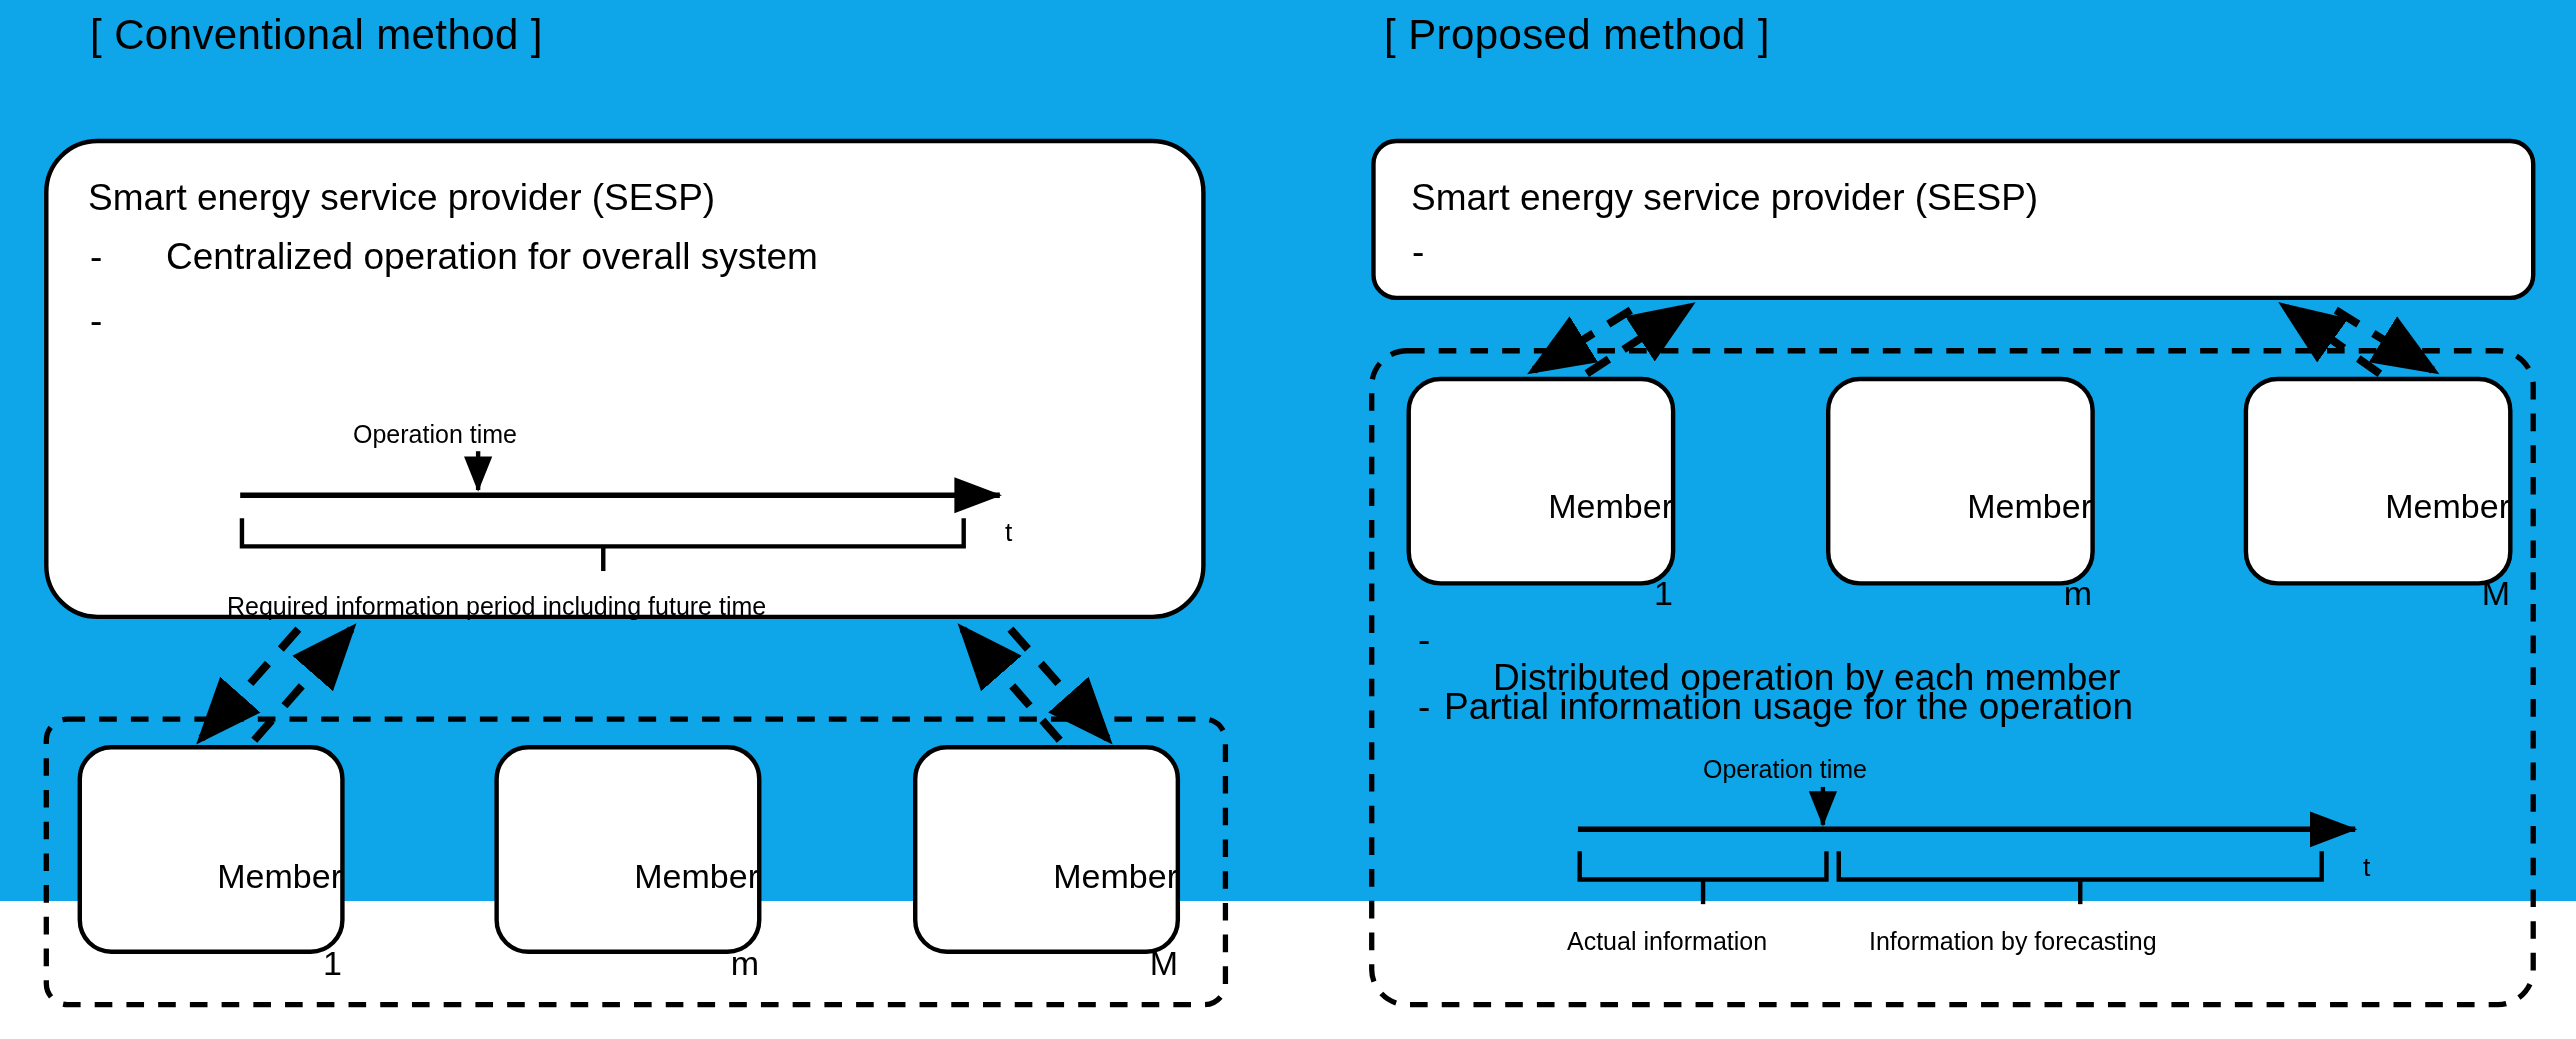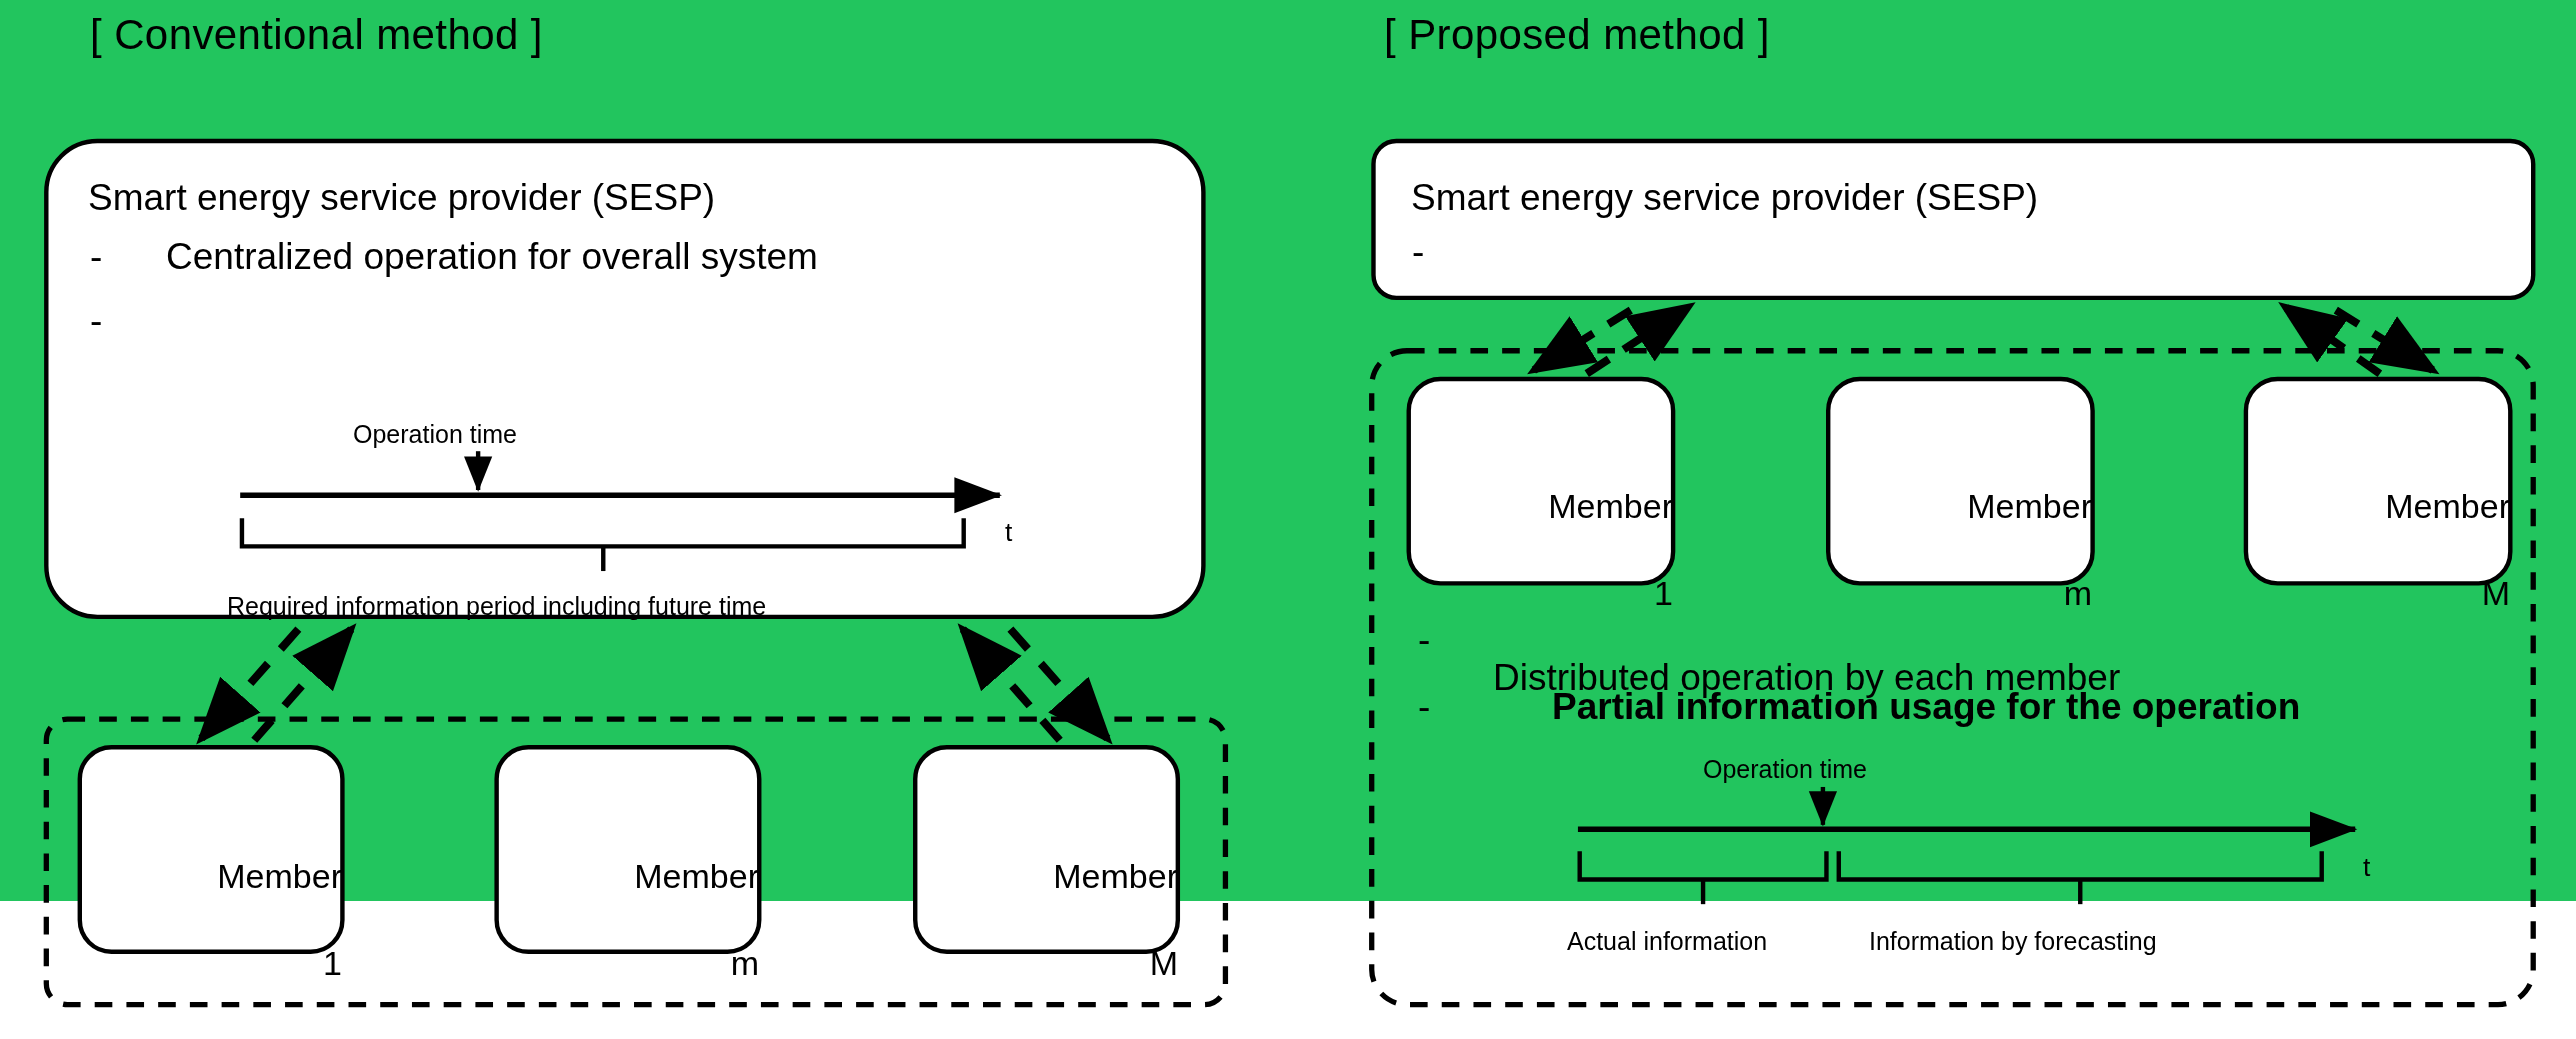--- a/index.html
+++ b/index.html
@@ -11,21 +11,21 @@
     width: 2576px;
     height: 1039px;
     font-family: "Liberation Sans", sans-serif;
     color: #000000;
     overflow: hidden;
   }
   #stage {
     position: relative;
     width: 2576px;
     height: 901px;
-    background: #22c55e;
+    background: #0ea5e9;
   }
   svg.layer {
     position: absolute;
     left: 0;
     top: 0;
     width: 2576px;
     height: 1039px;
   }
   .panel-title {
     position: absolute;
@@ -176,21 +176,21 @@
   </div>
   <div class="member-label" style="left:2246px; top:441px; width:264px;">
     <span>Member</span><br>
     <span>M</span>
   </div>
 
   <div class="bullet-dash" style="left:1418px; top:619px;">-</div>
   <div class="bullet-text" style="left:1493px; top:619px;margin-top:38px;">Distributed operation by each member</div>
 
   <div class="bullet-dash" style="left:1418px; top:686px;">-</div>
-  <div class="bullet-text" style="left:1552px; top:686px;font-weight:bold;">Partial information usage for the operation</div>
+  <div class="bullet-text" style="left:1444px; top:686px;">Partial information usage for the operation</div>
 
   <div class="small-label" style="left:1703px; top:755px;">Operation time</div>
   <div class="axis-t" style="left:2363px; top:852px;">t</div>
   <div class="small-label" style="left:1567px; top:927px;">Actual information</div>
   <div class="small-label" style="left:1869px; top:927px;">Information by forecasting</div>
 
 </div>
 
 
 </body></html>

